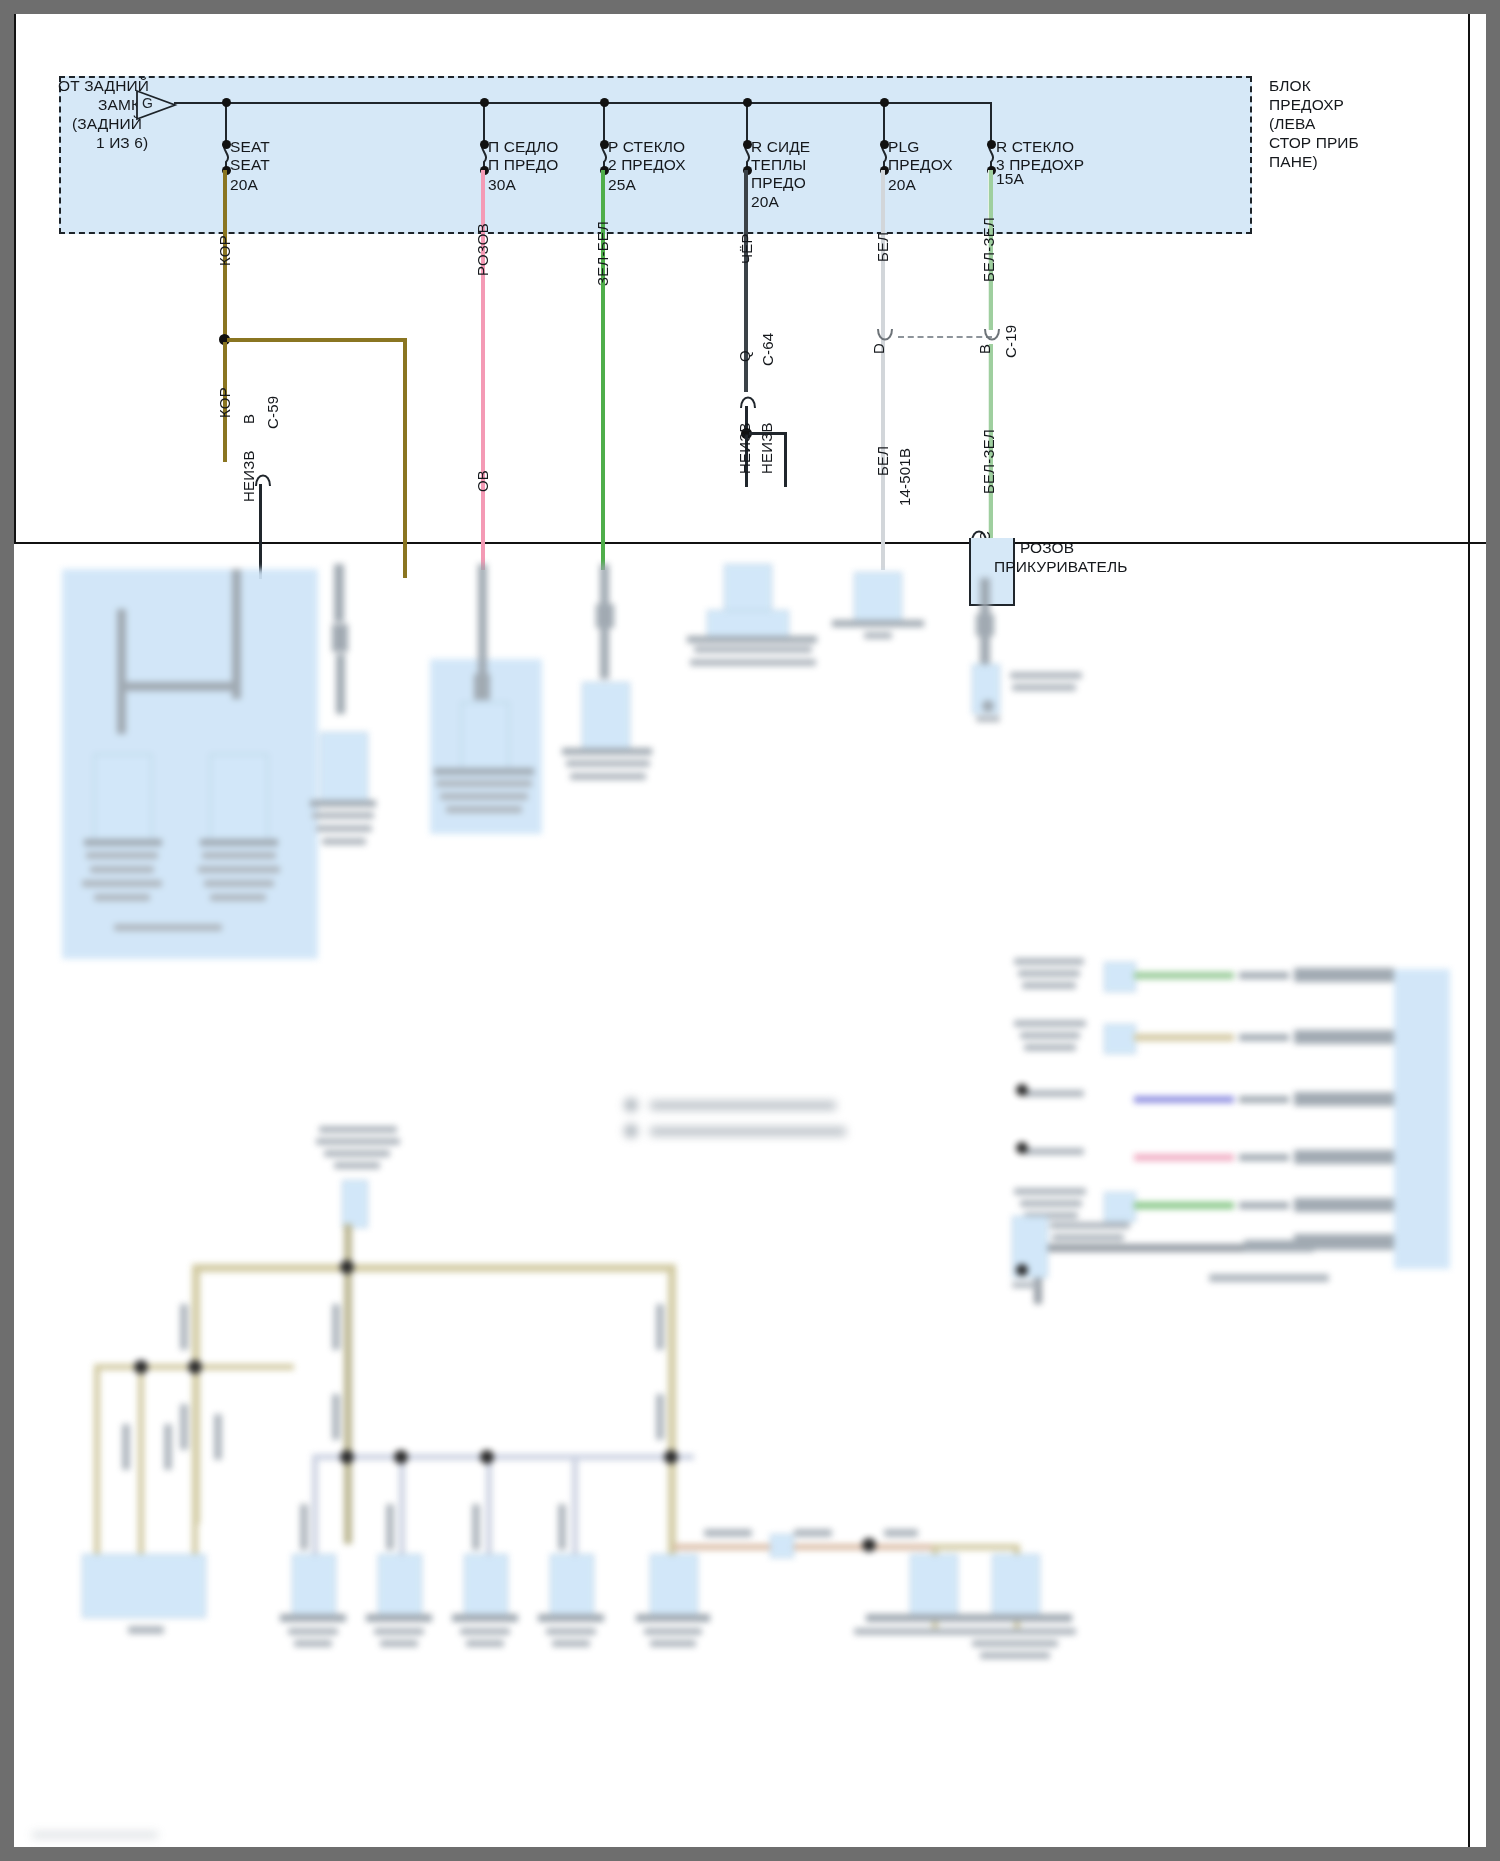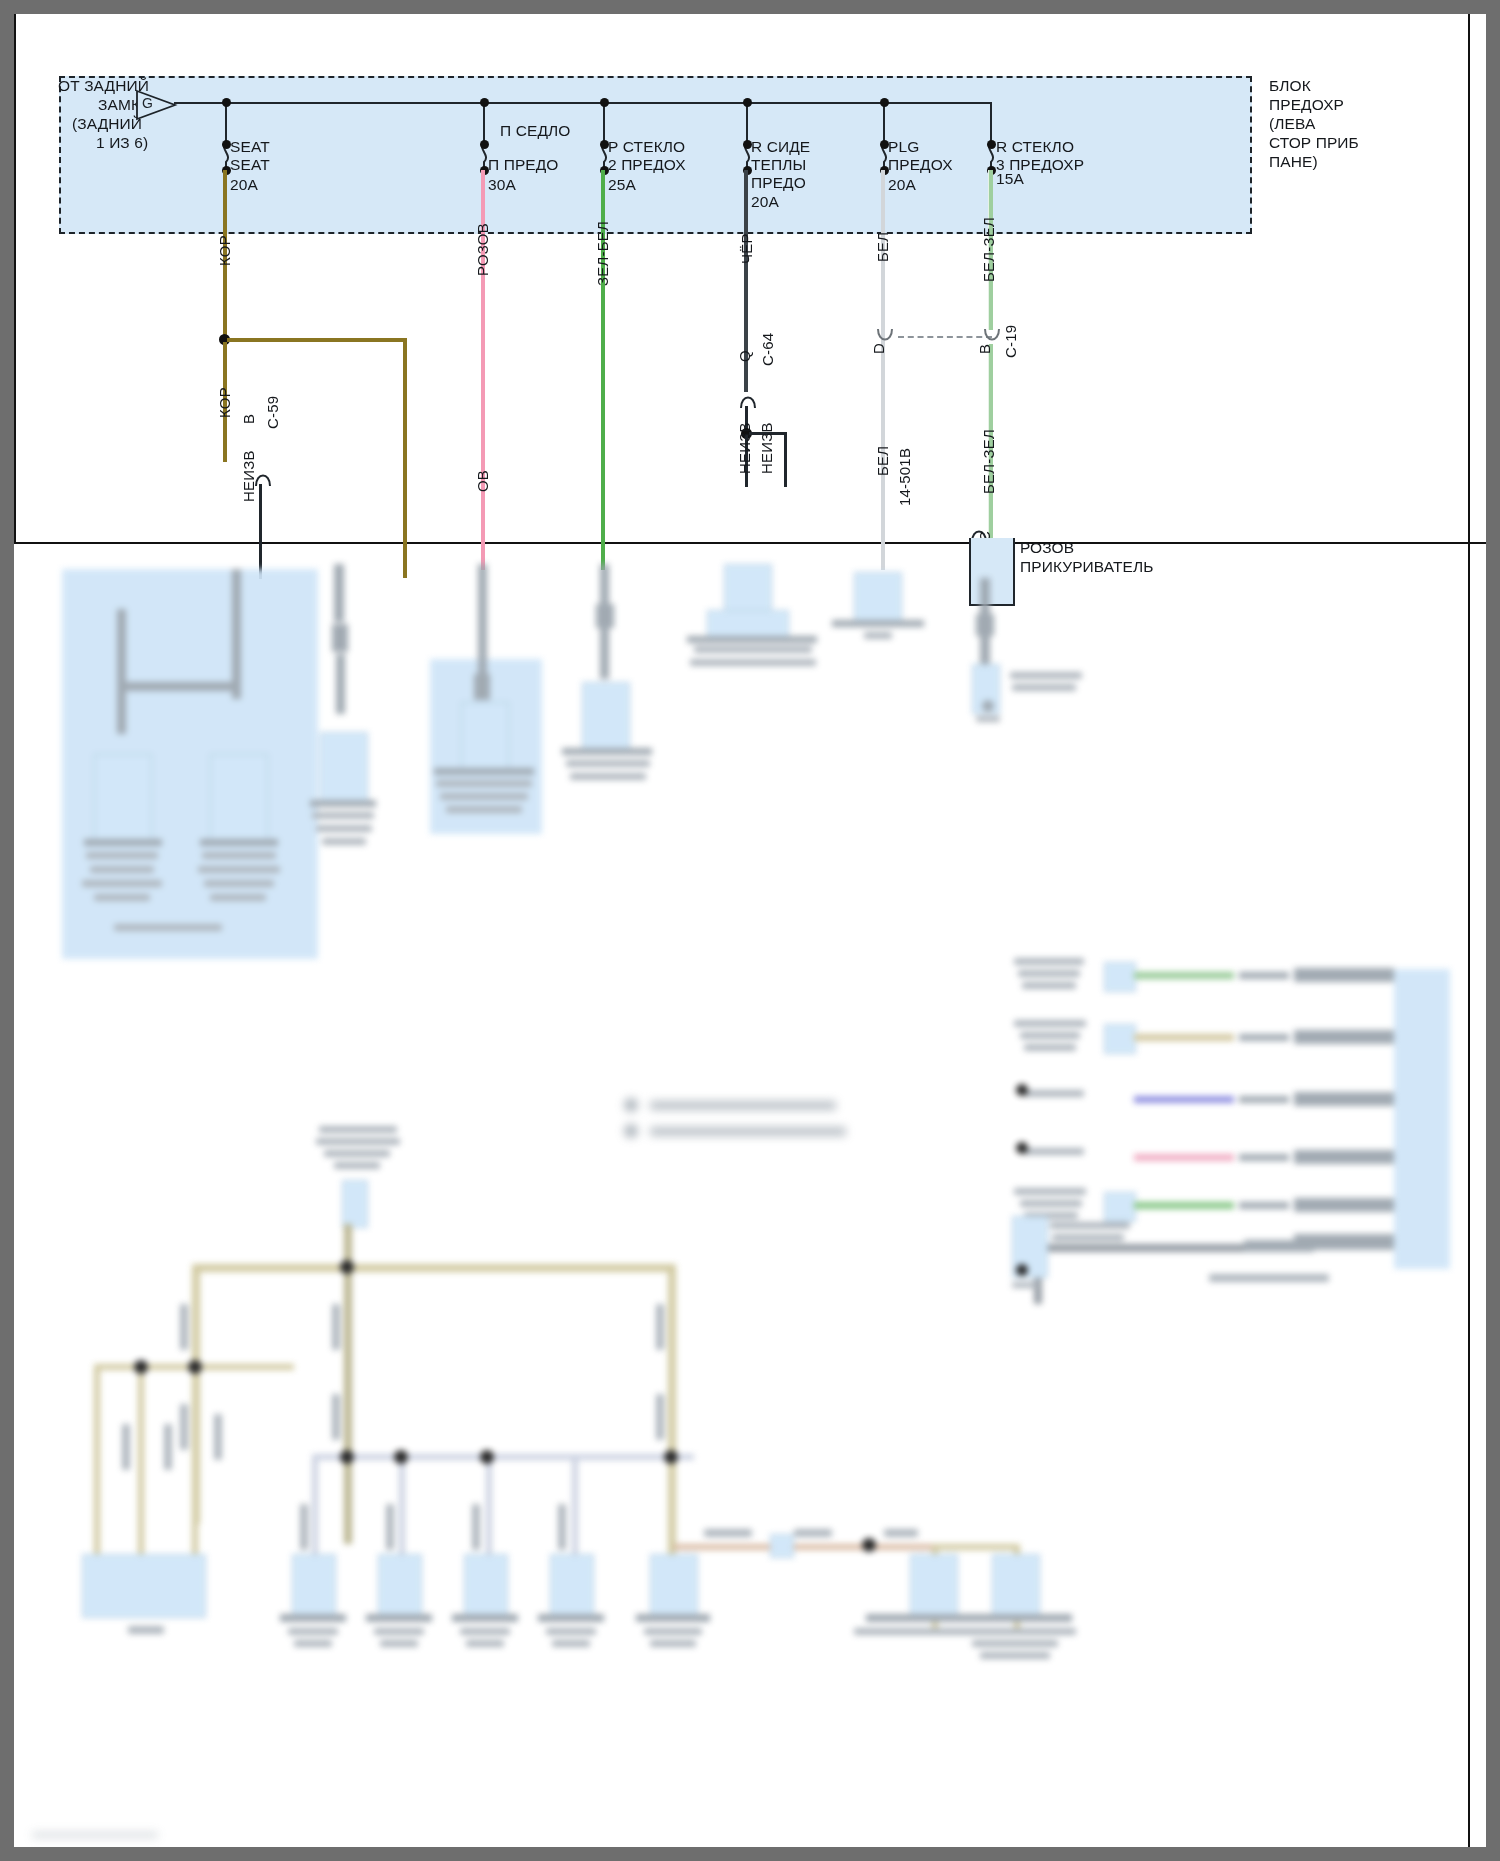--- a/index.html
+++ b/index.html
@@ -115,21 +115,21 @@
     <div class="dot" style="left:729px;top:152px;"></div>
     <div class="dot" style="left:866px;top:126px;"></div>
     <div class="dot" style="left:866px;top:152px;"></div>
     <div class="dot" style="left:973px;top:126px;"></div>
     <div class="dot" style="left:973px;top:152px;"></div>
 
     <div class="txt" style="left:216px;top:123px;">SEAT</div>
     <div class="txt" style="left:216px;top:141px;">SEAT</div>
     <div class="txt" style="left:216px;top:161px;">20А</div>
 
-    <div class="txt" style="left:474px;top:107px;margin-left:12px;">П СЕДЛО</div>
+    <div class="txt" style="left:474px;top:123px;">П СЕДЛО</div>
     <div class="txt" style="left:474px;top:141px;">П ПРЕДО</div>
     <div class="txt" style="left:474px;top:161px;">30А</div>
 
     <div class="txt" style="left:594px;top:123px;">Р СТЕКЛО</div>
     <div class="txt" style="left:594px;top:141px;">2 ПРЕДОХ</div>
     <div class="txt" style="left:594px;top:161px;">25А</div>
 
     <div class="txt" style="left:737px;top:123px;">R СИДЕ</div>
     <div class="txt" style="left:737px;top:141px;">ТЕПЛЫ</div>
     <div class="txt" style="left:737px;top:159px;">ПРЕДО</div>
@@ -205,21 +205,21 @@
       <path d="M6 20 C6 6 20 6 20 20" fill="none" stroke="#20262c" stroke-width="2"></path>
     </svg>
     <div class="vtxt" style="left:966px;top:268px;">БЕЛ-ЗЕЛ</div>
     <div class="vtxt" style="left:962px;top:340px;">B</div>
     <div class="vtxt" style="left:988px;top:344px;">C-19</div>
     <div class="vtxt" style="left:966px;top:480px;">БЕЛ-ЗЕЛ</div>
     <div class="vtxt" style="left:962px;top:528px;">C</div>
 
     <div style="position:absolute;left:955px;top:524px;width:42px;height:66px;background:#d6e8f7;border:2px solid #20262c;border-top:none;"></div>
     <div class="txt" style="left:1006px;top:524px;">РОЗОВ</div>
-    <div class="txt" style="left:1006px;top:543px;">ПРИКУРИВАТЕЛЬ</div>
+    <div class="txt" style="left:980px;top:543px;">ПРИКУРИВАТЕЛЬ</div>
 
     <div class="blurlayer" style="left:0;top:540px;width:1472px;height:420px;">
 
       <div class="bbox" style="left:48px;top:15px;width:256px;height:390px;"></div>
       <div class="bbar" style="left:103px;top:55px;width:9px;height:125px;"></div>
       <div class="bbar" style="left:103px;top:128px;width:120px;height:9px;"></div>
       <div class="bbar" style="left:218px;top:15px;width:9px;height:130px;"></div>
       <div class="bconn" style="left:80px;top:200px;width:56px;height:85px;"></div>
       <div class="bconn" style="left:196px;top:200px;width:56px;height:85px;"></div>
       <div class="bbar" style="left:70px;top:285px;width:78px;height:7px;"></div>

